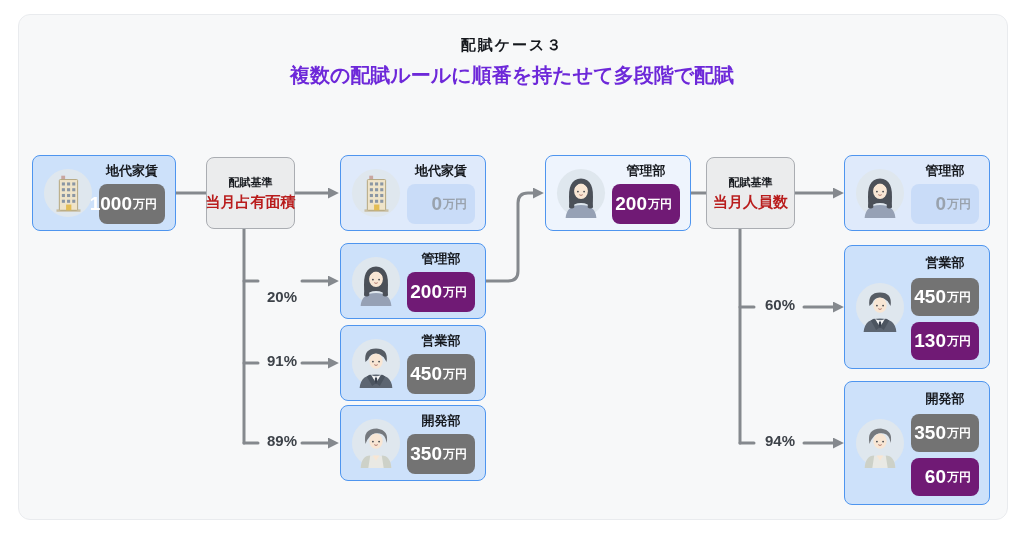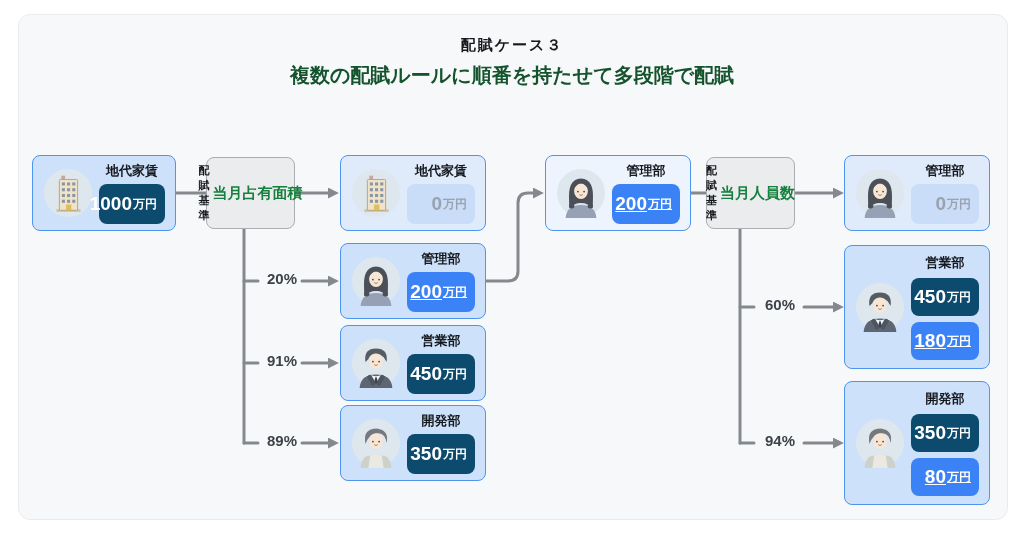--- a/index.html
+++ b/index.html
@@ -3,45 +3,45 @@
 <meta charset="utf-8">
 <style>
   html,body{margin:0;padding:0;background:#ffffff;}
   .stage{position:relative;width:1024px;height:538px;background:#ffffff;overflow:hidden;
          font-family:"Liberation Sans","DejaVu Sans",sans-serif;border-radius:21px;}
   .card{position:absolute;left:18px;top:14px;width:988px;height:504px;background:#f7f8f9;
         border:1px solid #e9ebee;border-radius:12px;}
   .title{position:absolute;left:0;top:36px;width:100%;text-align:center;
          font-size:15px;font-weight:bold;color:#15181d;letter-spacing:2px;}
   .subtitle{position:absolute;left:0;top:62px;width:100%;text-align:center;
-            font-size:20px;font-weight:bold;color:#14532d;}
+            font-size:20px;font-weight:bold;color:#6d28d9;}
   .wires{position:absolute;left:0;top:0;pointer-events:none;}
   .node{position:absolute;display:flex;align-items:center;background:#cde1fa;
         border:1.5px solid #4e95ef;border-radius:8px;box-sizing:border-box;
         padding:0 10px;gap:6px;}
   .node.muted{background:#dfeafb;}
   .node.pale{background:#eef4fd;}
   .avatar{width:50px;height:50px;flex:0 0 50px;}
   .avatar svg{display:block;}
   .node-body{flex:1;display:flex;flex-direction:column;gap:4px;min-width:0;}
   .node.double .node-body{gap:6px;}
   .node-label{text-align:center;font-size:13px;font-weight:bold;color:#15181d;white-space:nowrap;}
   .pill{height:40px;border-radius:8px;display:flex;align-items:center;justify-content:flex-end;
         padding:0 8px;box-sizing:border-box;color:#ffffff;font-weight:bold;white-space:nowrap;}
   .node.double .pill{height:38px;}
   .pill .val{font-size:19px;}
   .pill .unit{font-size:12px;margin-left:1px;}
-  .pill.mid{background:#0c4a6e;}
-  .pill.dark{background:#3b82f6;text-decoration:underline;}
+  .pill.mid{background:#737373;}
+  .pill.dark{background:#701a75;}
   .pill.zero{background:#c9dcf8;color:#99a2ad;}
   .rule{position:absolute;background:#ebeced;border:1.5px solid #aaadb2;border-radius:8px;
-        display:flex;flex-direction:row;align-items:center;justify-content:center;gap:3px;
+        display:flex;flex-direction:column;align-items:center;justify-content:center;gap:3px;
         box-sizing:border-box;}
   .rule-caption{font-size:11px;font-weight:bold;color:#15181d;}
-  .rule-basis{font-size:15px;font-weight:bold;color:#15803d;white-space:nowrap;}
+  .rule-basis{font-size:15px;font-weight:bold;color:#b91c1c;white-space:nowrap;}
   .pct{position:absolute;text-align:center;font-size:15px;font-weight:bold;color:#3d4249;}
 </style>
 </head>
 <body>
 
 <svg width="0" height="0" style="position:absolute">
   <defs>
     <symbol id="sym-building" viewBox="0 0 52 52">
       <circle cx="26" cy="26" r="25" fill="#dfe7ee"></circle>
       <rect x="19" y="8" width="4" height="5" fill="#c9a6a0"></rect>
@@ -257,43 +257,43 @@
           <use href="#sym-man"></use>
         </svg>
       </span>
     <div class="node-body">
       <div class="node-label">営業部</div>
       <div class="pill mid">
           <span class="val">450</span>
           <span class="unit">万円</span>
         </div>
       <div class="pill dark">
-          <span class="val">180</span>
+          <span class="val">130</span>
           <span class="unit">万円</span>
         </div>
     </div>
   </div>
 
   <div class="node double" style="left:844px;top:381px;width:146px;height:124px">
     <span class="avatar">
       <svg width="50" height="50" viewBox="0 0 52 52">
           <use href="#sym-person"></use>
         </svg>
       </span>
     <div class="node-body">
       <div class="node-label">開発部</div>
       <div class="pill mid">
           <span class="val">350</span>
           <span class="unit">万円</span>
         </div>
       <div class="pill dark">
-          <span class="val">80</span>
-          <span class="unit">万円</span>
-        </div>
-    </div>
-  </div>
-
-  <div class="pct" style="left:262px;top:270px;width:40px">20%</div>
+          <span class="val">60</span>
+          <span class="unit">万円</span>
+        </div>
+    </div>
+  </div>
+
+  <div class="pct" style="left:262px;top:288px;width:40px">20%</div>
   <div class="pct" style="left:262px;top:352px;width:40px">91%</div>
   <div class="pct" style="left:262px;top:432px;width:40px">89%</div>
   <div class="pct" style="left:758px;top:296px;width:44px">60%</div>
   <div class="pct" style="left:758px;top:432px;width:44px">94%</div>
 </div>
 
 </body></html>

